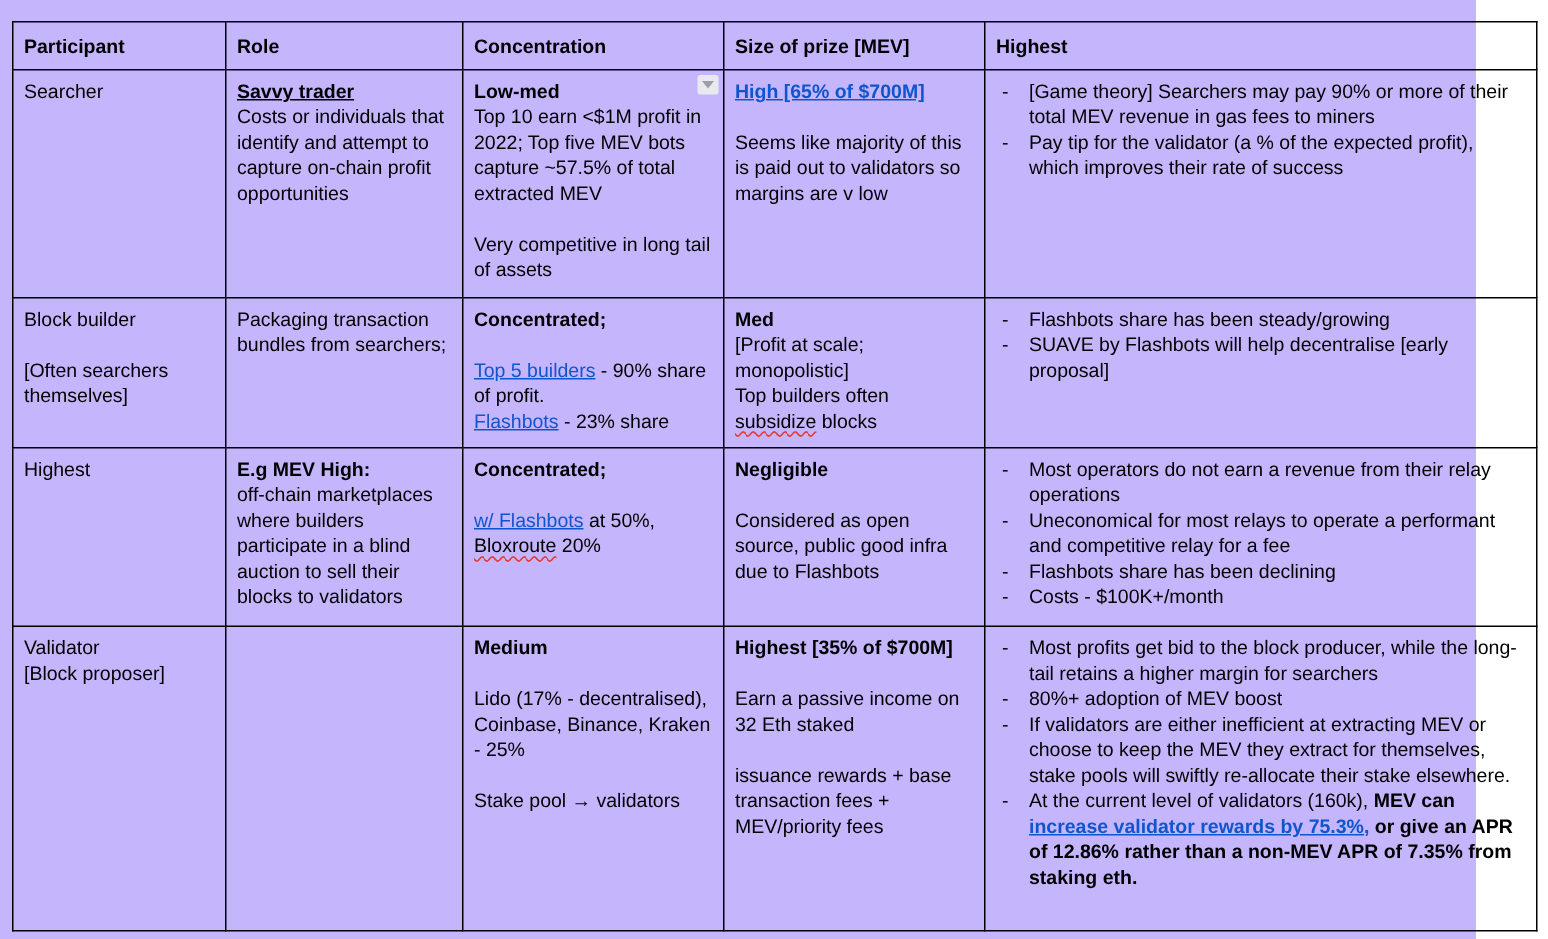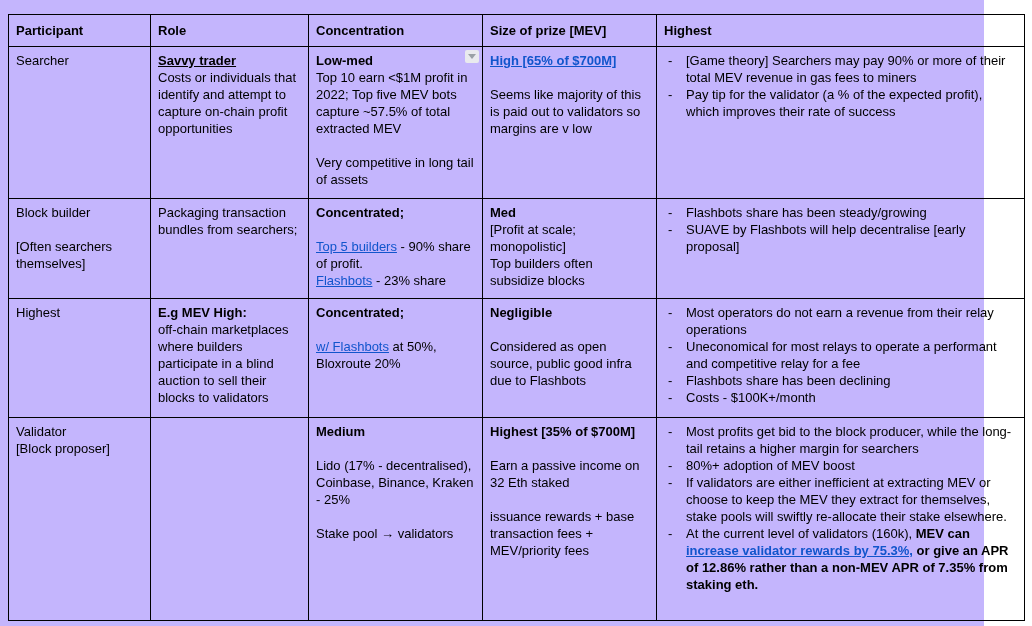--- a/index.html
+++ b/index.html
@@ -47,20 +47,21 @@
   .sp { margin-top: 17px; }      
   .b  { font-weight: bold; }
   .i  { }
   .u  { text-decoration: underline; }
   .link {
     color: #1155cc;
     text-decoration: underline;
     cursor: pointer;
   }
   .spell {
+    text-decoration: underline;
     text-decoration-style: wavy;
     text-decoration-color: #e53935;
     text-decoration-thickness: 1px;
     text-underline-offset: 2px;
   }
 
   
   .trend { display: flex; margin: 0; }
   .trend .dash {
     flex: 0 0 22px;

